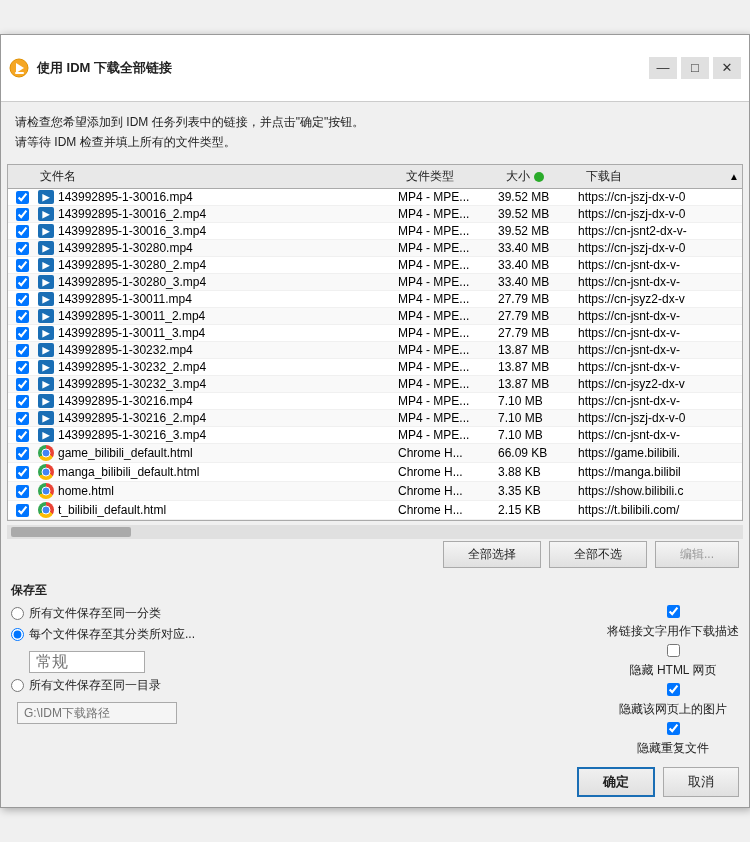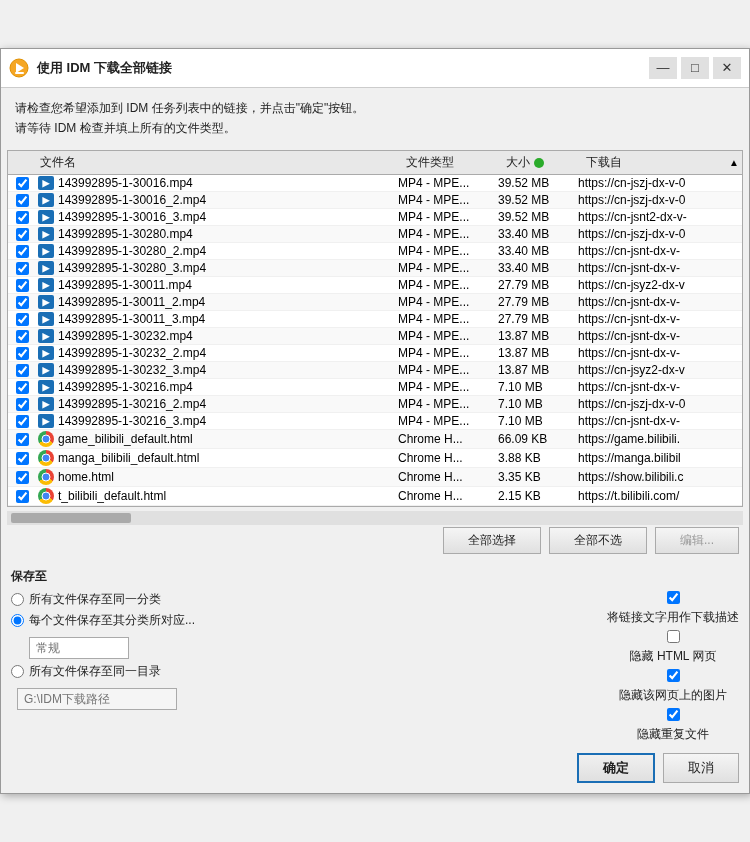--- a/index.html
+++ b/index.html
@@ -15,21 +15,21 @@
     .window {
       width: 750px;
       background: #f0f0f0;
       border: 1px solid #999;
       box-shadow: 2px 2px 8px rgba(0,0,0,0.3);
     }
     .title-bar {
       background: #fff;
       display: flex;
       align-items: center;
-      padding: 8px 8px;
+      padding: 22px 8px;
       border-bottom: 1px solid #ccc;
       user-select: none;
     }
     .title-bar-icon {
       width: 20px;
       height: 20px;
       margin-right: 8px;
     }
     .title-bar-text {
       flex: 1;
@@ -203,22 +203,22 @@
       color: #222;
     }
     .normal-dropdown {
       margin-top: 4px;
       margin-left: 18px;
     }
     .dropdown-input {
       border: 1px solid #aaa;
       background: #fff;
       padding: 10px 6px;
-      font-size: 12px;
-      width: 100px;
+      font-size: 16px;
+      width: 116px;
       height: 22px;
     }
     .path-input-row {
       margin-top: 4px;
       margin-left: 6px;
     }
     .path-input {
       border: 1px solid #aaa;
       background: #f5f5f5;
       padding: 2px 6px;

